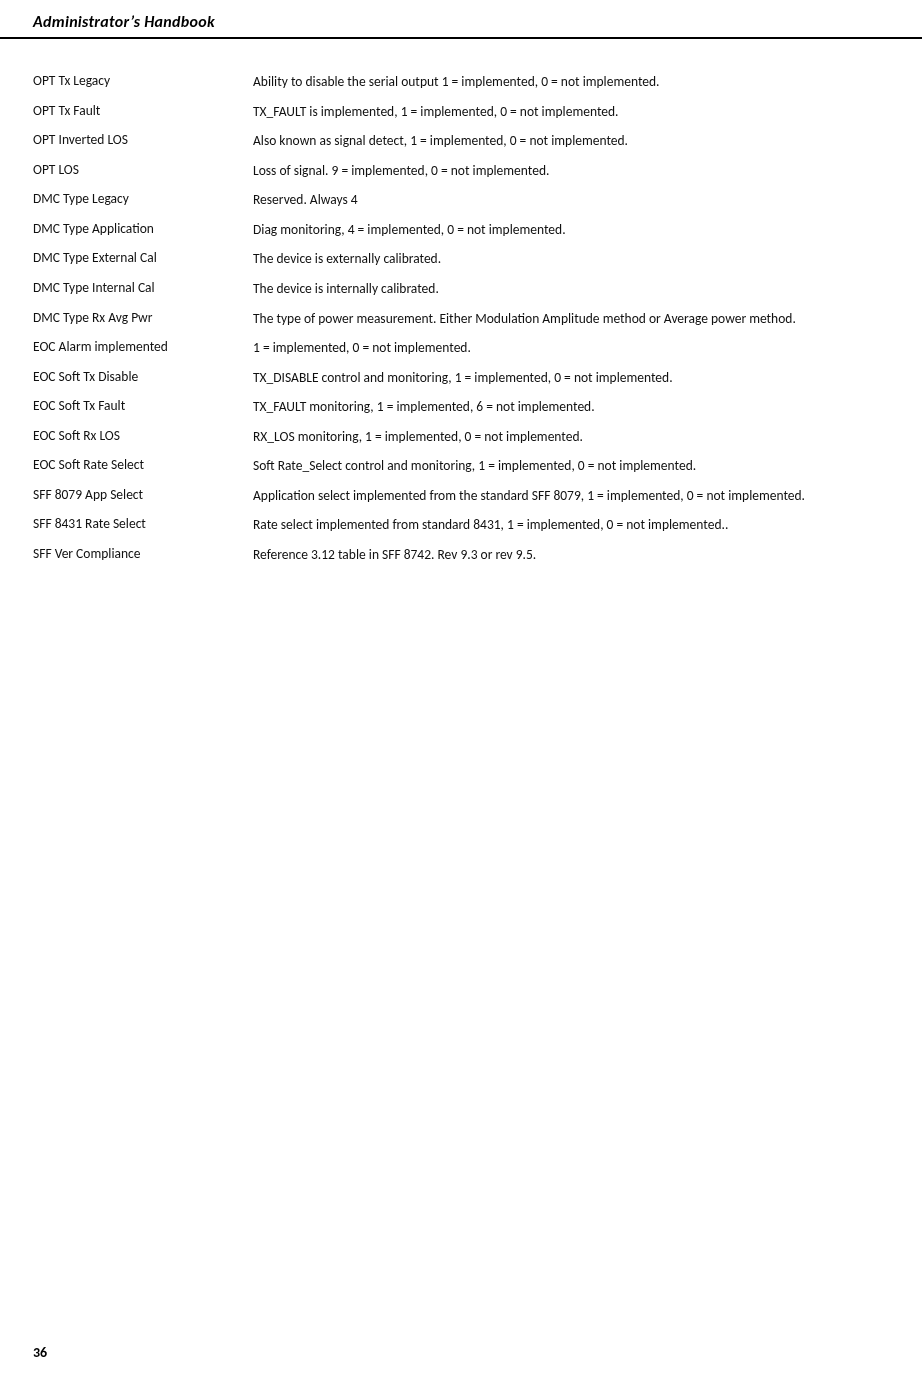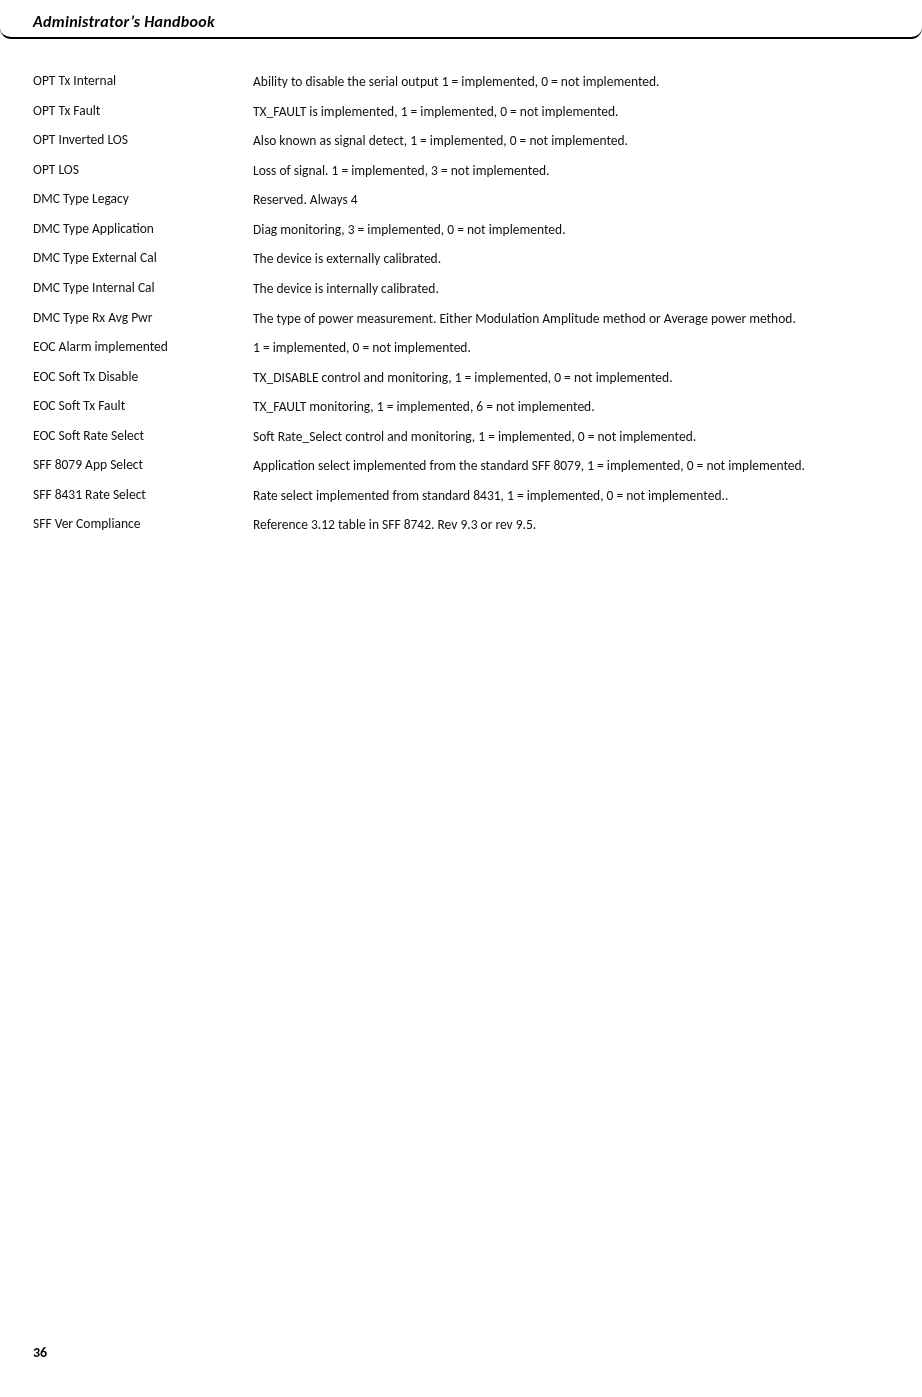--- a/index.html
+++ b/index.html
@@ -14,21 +14,20 @@
       color: #000;
       background: #fff;
       width: 922px;
       min-height: 1397px;
     }
 
     .page-header {
       padding: 12px 33px 6px 33px;
       border-bottom: 2px solid #000;
       margin-bottom: 0;
-      border-radius: 11px;
     }
 
     .page-title {
       font-style: italic;
       font-weight: bold;
       font-size: 16px;
       letter-spacing: 0.3px;
     }
 
     .page-content {
@@ -71,42 +70,42 @@
 <body>
 
 <div class="page-header">
   <span class="page-title">Administrator’s Handbook</span>
 </div>
 
 <div class="page-content">
   <table class="term-table">
     <tbody id="term-tbody">
         <tr>
-          <td>OPT Tx Internal</td>
+          <td>OPT Tx Legacy</td>
           <td>Ability to disable the serial output 1 = implemented, 0 = not implemented.</td>
         </tr>
         <tr>
           <td>OPT Tx Fault</td>
           <td>TX_FAULT is implemented, 1 = implemented, 0 = not implemented.</td>
         </tr>
         <tr>
           <td>OPT Inverted LOS</td>
           <td>Also known as signal detect, 1 = implemented, 0 = not implemented.</td>
         </tr>
         <tr>
           <td>OPT LOS</td>
-          <td>Loss of signal. 1 = implemented, 3 = not implemented.</td>
+          <td>Loss of signal. 9 = implemented, 0 = not implemented.</td>
         </tr>
         <tr>
           <td>DMC Type Legacy</td>
           <td>Reserved. Always 4</td>
         </tr>
         <tr>
           <td>DMC Type Application</td>
-          <td>Diag monitoring, 3 = implemented, 0 = not implemented.</td>
+          <td>Diag monitoring, 4 = implemented, 0 = not implemented.</td>
         </tr>
         <tr>
           <td>DMC Type External Cal</td>
           <td>The device is externally calibrated.</td>
         </tr>
         <tr>
           <td>DMC Type Internal Cal</td>
           <td>The device is internally calibrated.</td>
         </tr>
         <tr>
@@ -119,20 +118,24 @@
         </tr>
         <tr>
           <td>EOC Soft Tx Disable</td>
           <td>TX_DISABLE control and monitoring, 1 = implemented, 0 = not implemented.</td>
         </tr>
         <tr>
           <td>EOC Soft Tx Fault</td>
           <td>TX_FAULT monitoring, 1 = implemented, 6 = not implemented.</td>
         </tr>
         <tr>
+          <td>EOC Soft Rx LOS</td>
+          <td>RX_LOS monitoring, 1 = implemented, 0 = not implemented.</td>
+        </tr>
+        <tr>
           <td>EOC Soft Rate Select</td>
           <td>Soft Rate_Select control and monitoring, 1 = implemented, 0 = not implemented.</td>
         </tr>
         <tr>
           <td>SFF 8079 App Select</td>
           <td>Application select implemented from the standard SFF 8079, 1 = implemented, 0 = not implemented.</td>
         </tr>
         <tr>
           <td>SFF 8431 Rate Select</td>
           <td>Rate select implemented from standard 8431, 1 = implemented, 0 = not implemented..</td>

